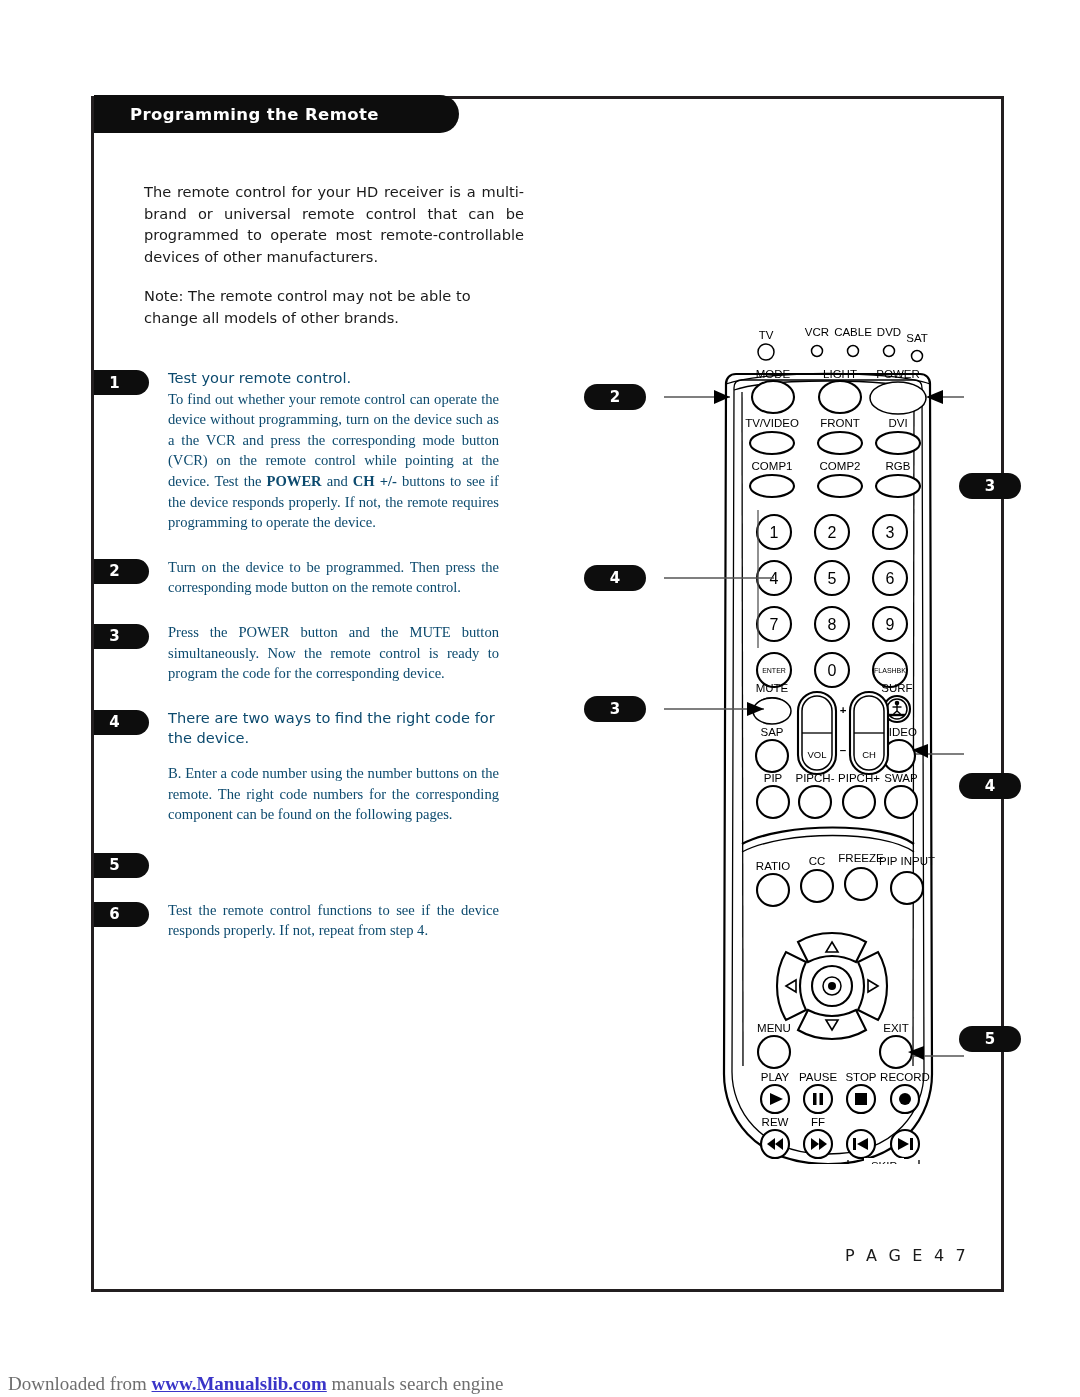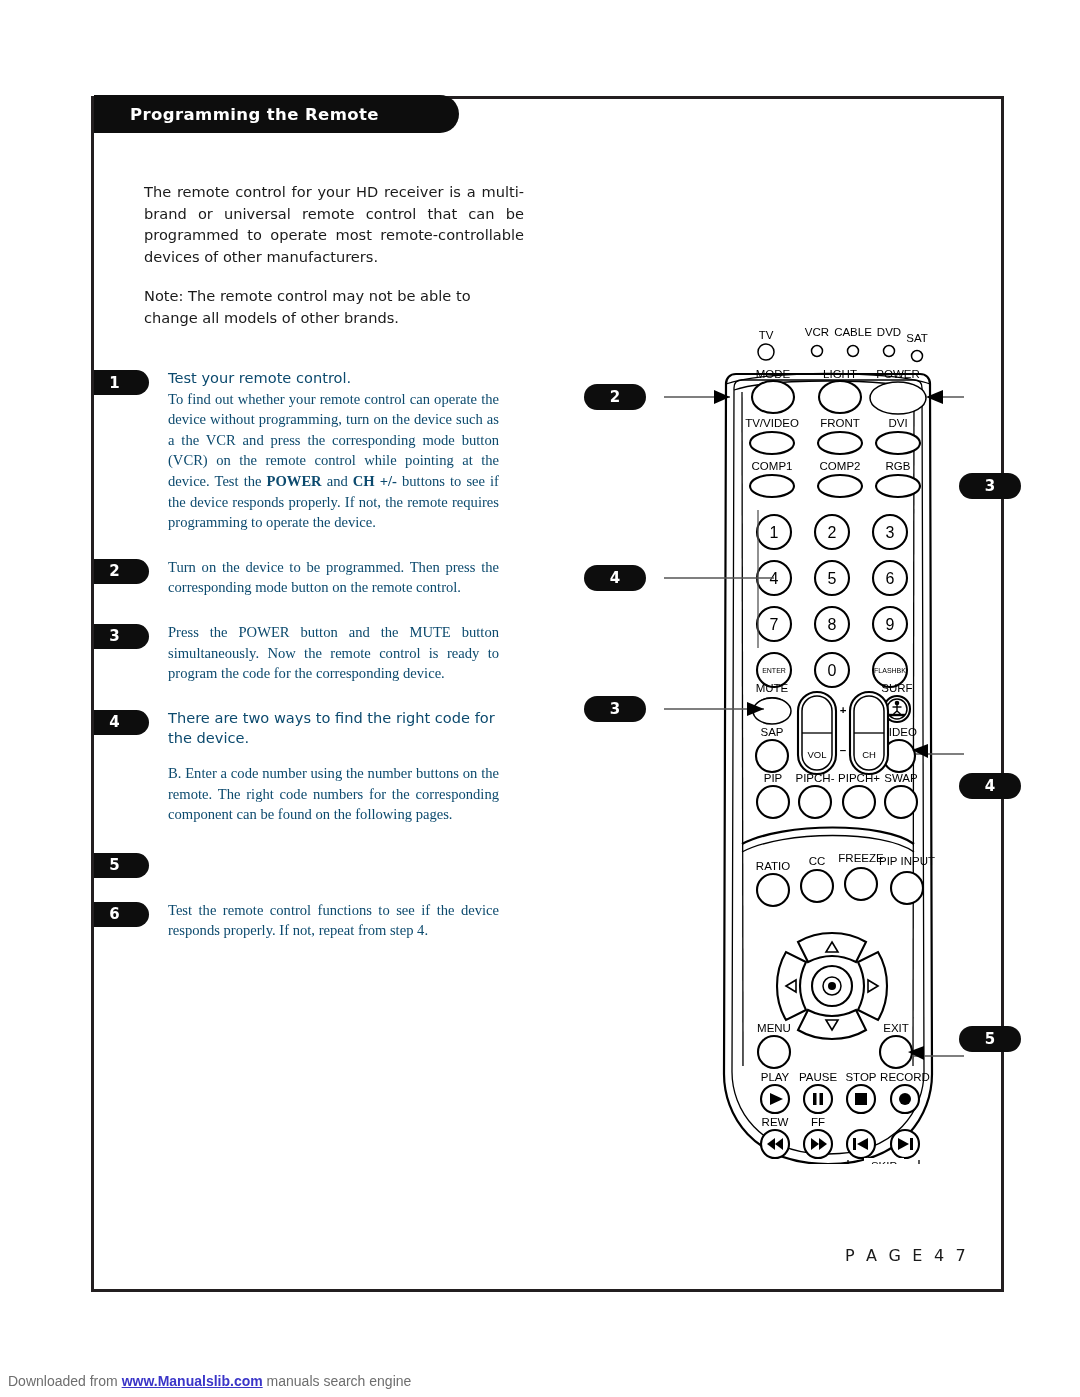--- a/index.html
+++ b/index.html
@@ -97,22 +97,22 @@
   .diagram{
     position:absolute;
     left:440px;top:185px;
     width:440px;height:880px;
   }
   .diagram svg{display:block;}
   
   .watermark{
     position:absolute;
     left:8px;top:1373px;
-    font-family:Liberation Sans, sans-serif;
-    font-size:14px;
+    font-family:Liberation Serif, serif;
+    font-size:19px;
     color:#6e6e6e;
     white-space:nowrap;
   }
   .watermark a{
     color:#3a35c8;
     text-decoration:underline;
     font-weight:bold;
   }
 </style>
 </head>

